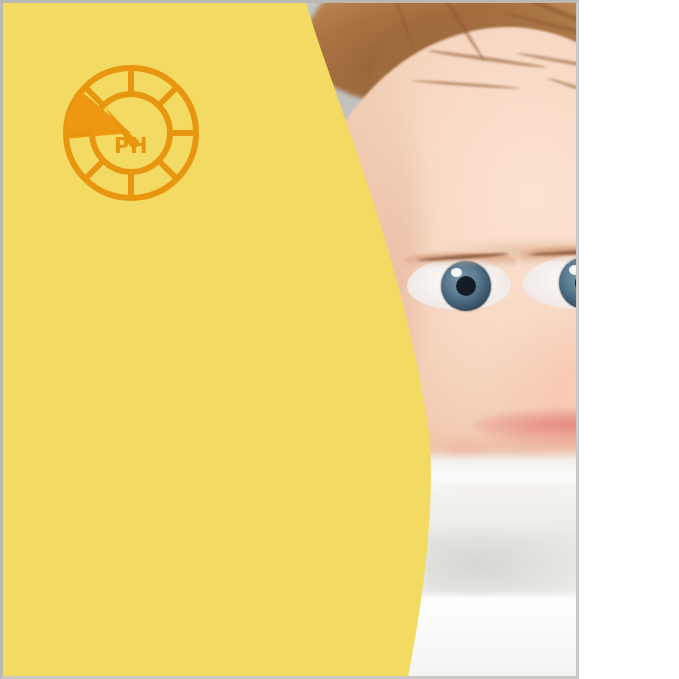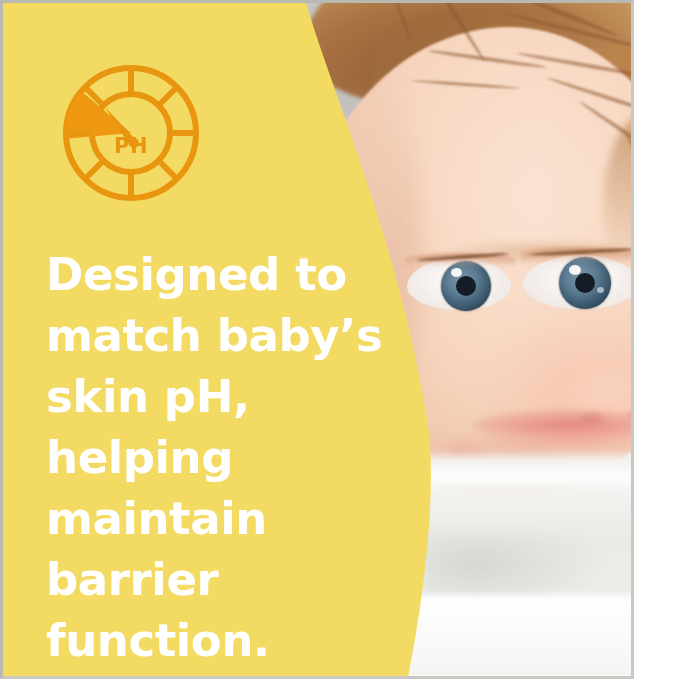--- a/index.html
+++ b/index.html
@@ -6,21 +6,21 @@
     margin: 0;
     padding: 0;
     background: #ffffff;
   }
   body {
     font-family: "Liberation Sans", sans-serif;
   }
 
   #ad-canvas {
     position: relative;
-    width: 634px;
+    width: 579px;
     height: 679px;
     overflow: hidden;
     background: #14532d;
     box-sizing: border-box;
     border-left: 3px solid #b9b9b2;
     border-top: 3px solid #b9b9b2;
     border-right: 3px solid #c9c9c4;
     border-bottom: 3px solid #c9c9c4;
   }
 
@@ -354,20 +354,15 @@
           <line x1="23" y1="115" x2="41" y2="97"></line>
           <line x1="115" y1="115" x2="97" y2="97"></line>
         </g>
 
         <path d="M43,43 L74,76 L68,82 Z" fill="#e8950f"></path>
         <circle cx="72" cy="79" r="5" fill="#e8950f"></circle>
       </svg>
       <div class="ph-icon-label">PH</div>
     </div>
 
-    <div class="headline">Designed to
-match baby’s
-skin pH, helping
-maintain barrier
-function.</div>
 
   </div>
 </div>
 
 </body></html>

